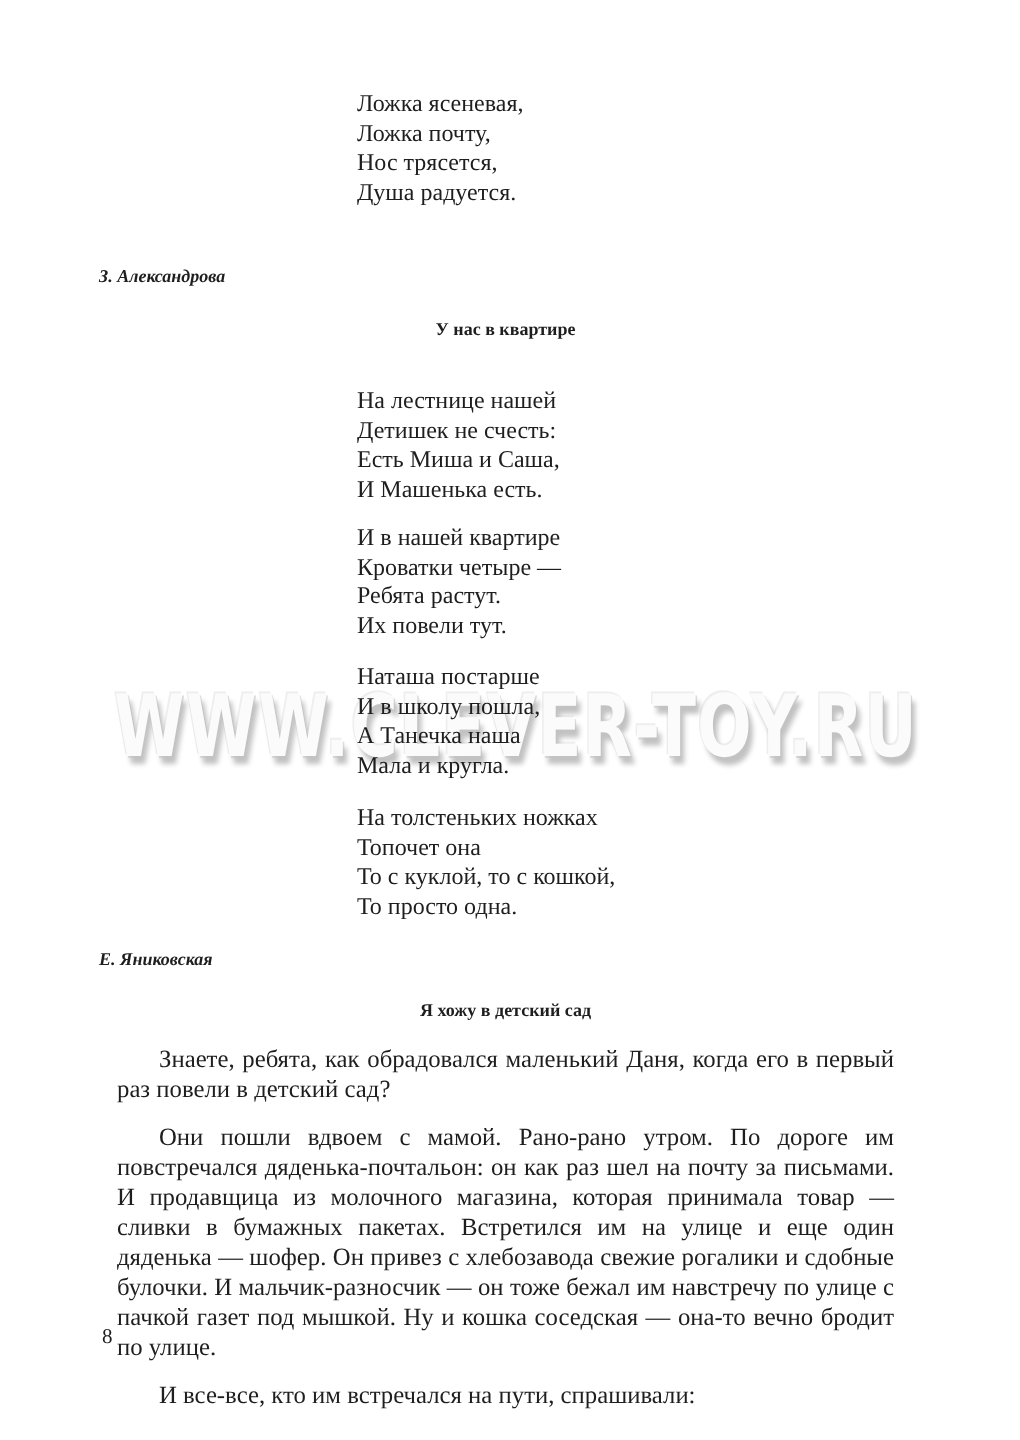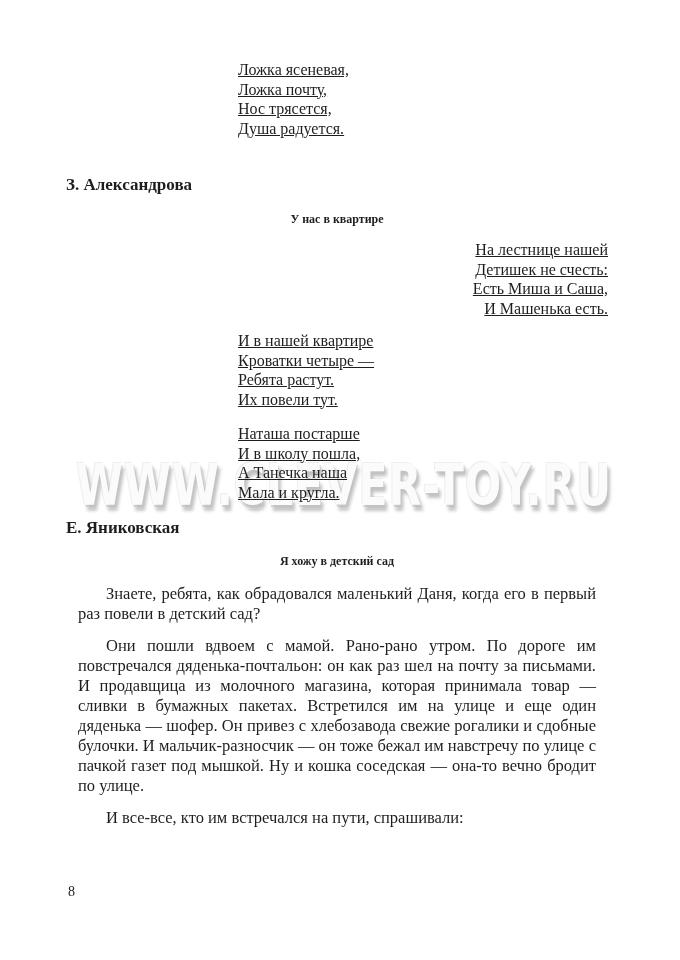--- a/index.html
+++ b/index.html
@@ -34,37 +34,37 @@
   }
   .content {
     position: relative;
     z-index: 2;
     padding: 60px 72px 0 66px;
   }
   .poem {
     margin: 0 0 0 172px;
     font-size: 16px;
     line-height: 19.5px;
-    text-decoration: underline;
   }
   .poem .line { white-space: pre; }
   .author {
     margin-top: 36px;
     font-weight: bold;
-    font-size: 17px;
+    font-style: italic;
+    font-size: 12px;
     line-height: 21px;
   }
   .title {
     margin-top: 13px;
     text-align: center;
     font-weight: bold;
     font-size: 12px;
     line-height: 22px;
   }
-  .stanza-1 { margin-top: 10px; text-align: right; }
+  .stanza-1 { margin-top: 28px; }
   .stanza-2 { margin-top: 13px; }
   .stanza-3 { margin-top: 15px; }
   .stanza-4 { margin-top: 16px; }
   .author-2 { margin-top: 15px; }
   .title-2  { margin-top: 12px; }
   .prose {
     margin-top: 7px;
   }
   .prose p {
     margin: 12px;
@@ -116,20 +116,26 @@
       <div class="line">Их повели тут.</div>
     </div>
 
     <div class="poem stanza-3">
       <div class="line">Наташа постарше</div>
       <div class="line">И в школу пошла,</div>
       <div class="line">А Танечка наша</div>
       <div class="line">Мала и кругла.</div>
     </div>
 
+    <div class="poem stanza-4">
+      <div class="line">На толстеньких ножках</div>
+      <div class="line">Топочет она</div>
+      <div class="line">То с куклой, то с кошкой,</div>
+      <div class="line">То просто одна.</div>
+    </div>
 
     <div class="author author-2">Е. Яниковская</div>
 
     <div class="title title-2">Я хожу в детский сад</div>
 
     <div class="prose">
       <p>Знаете, ребята, как обрадовался маленький Даня, когда его в первый раз повели в детский сад?</p>
       <p>Они пошли вдвоем с мамой. Рано-рано утром. По дороге им повстречался дяденька-почтальон: он как раз шел на почту за письмами. И продавщица из молочного магазина, которая принимала товар — сливки в бумажных пакетах. Встретился им на улице и еще один дяденька — шофер. Он привез с хлебозавода свежие рогалики и сдобные булочки. И мальчик-разносчик — он тоже бежал им навстречу по улице с пачкой газет под мышкой. Ну и кошка соседская — она-то вечно бродит по улице.</p>
       <p>И все-все, кто им встречался на пути, спрашивали:</p>
     </div>

